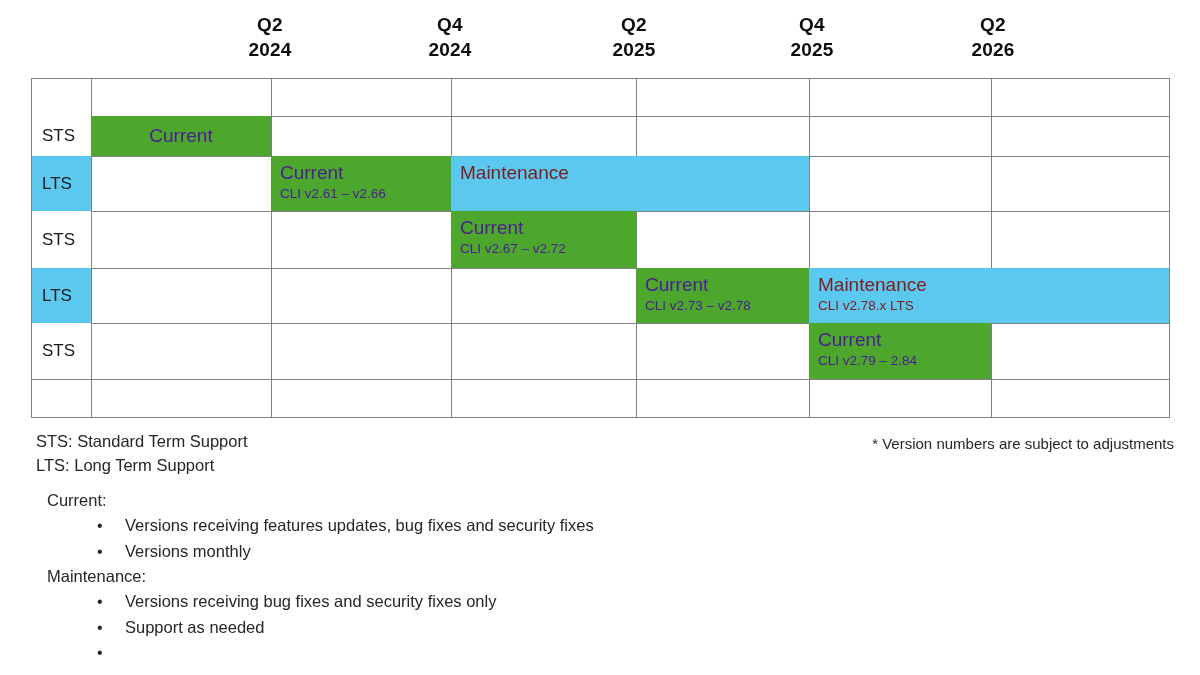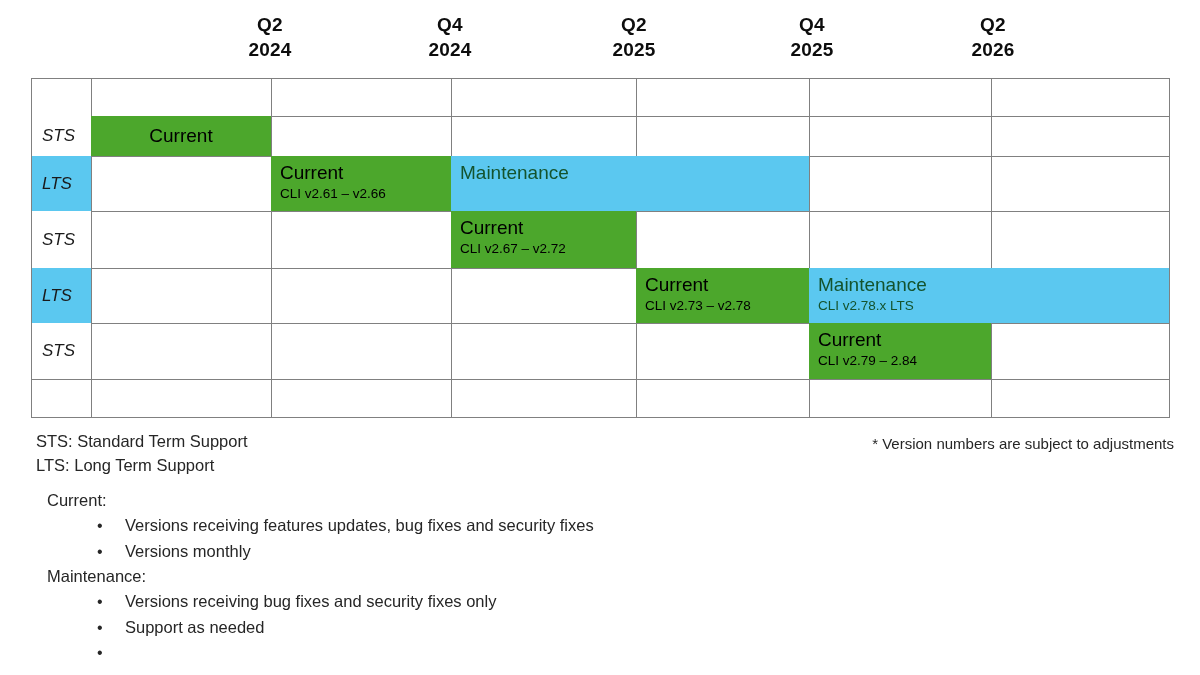--- a/index.html
+++ b/index.html
@@ -42,21 +42,20 @@
 
   .rowlabel{
     position:absolute;
     left:0;width:59px;
     display:flex;align-items:center;
     padding-left:10px;
     box-sizing:border-box;
     font-size:17px;
     color:#1a1a1a;
     z-index:3;
-    font-style:italic;
   }
   .rowlabel.lts{background:#5BC8F0;}
   .rowlabel.sts{background:#ffffff;}
 
   .bar{
     position:absolute;
     box-sizing:border-box;
     z-index:2;
     padding:5px 9px 4px 9px;
     overflow:hidden;
@@ -66,22 +65,22 @@
   .bar .title{
     font-size:19px;
     line-height:24px;
     white-space:nowrap;
   }
   .bar .sub{
     font-size:13.5px;
     line-height:18px;
     white-space:nowrap;
   }
-  .bar.green .title,.bar.green .sub{color:#000000;}
-  .bar.blue .title,.bar.blue .sub{color:#14532d;}
+  .bar.green .title,.bar.green .sub{color:#4c1d95;}
+  .bar.blue .title,.bar.blue .sub{color:#7f1d1d;}
   .bar.centered{display:flex;align-items:center;justify-content:center;padding:0;}
   .bar.centered .title{font-size:19px;}
 
   
   .legend{
     position:absolute;left:36px;top:430px;
     font-size:16.5px;line-height:23.5px;color:#262626;
   }
   .footnote{
     position:absolute;right:26px;top:433px;

